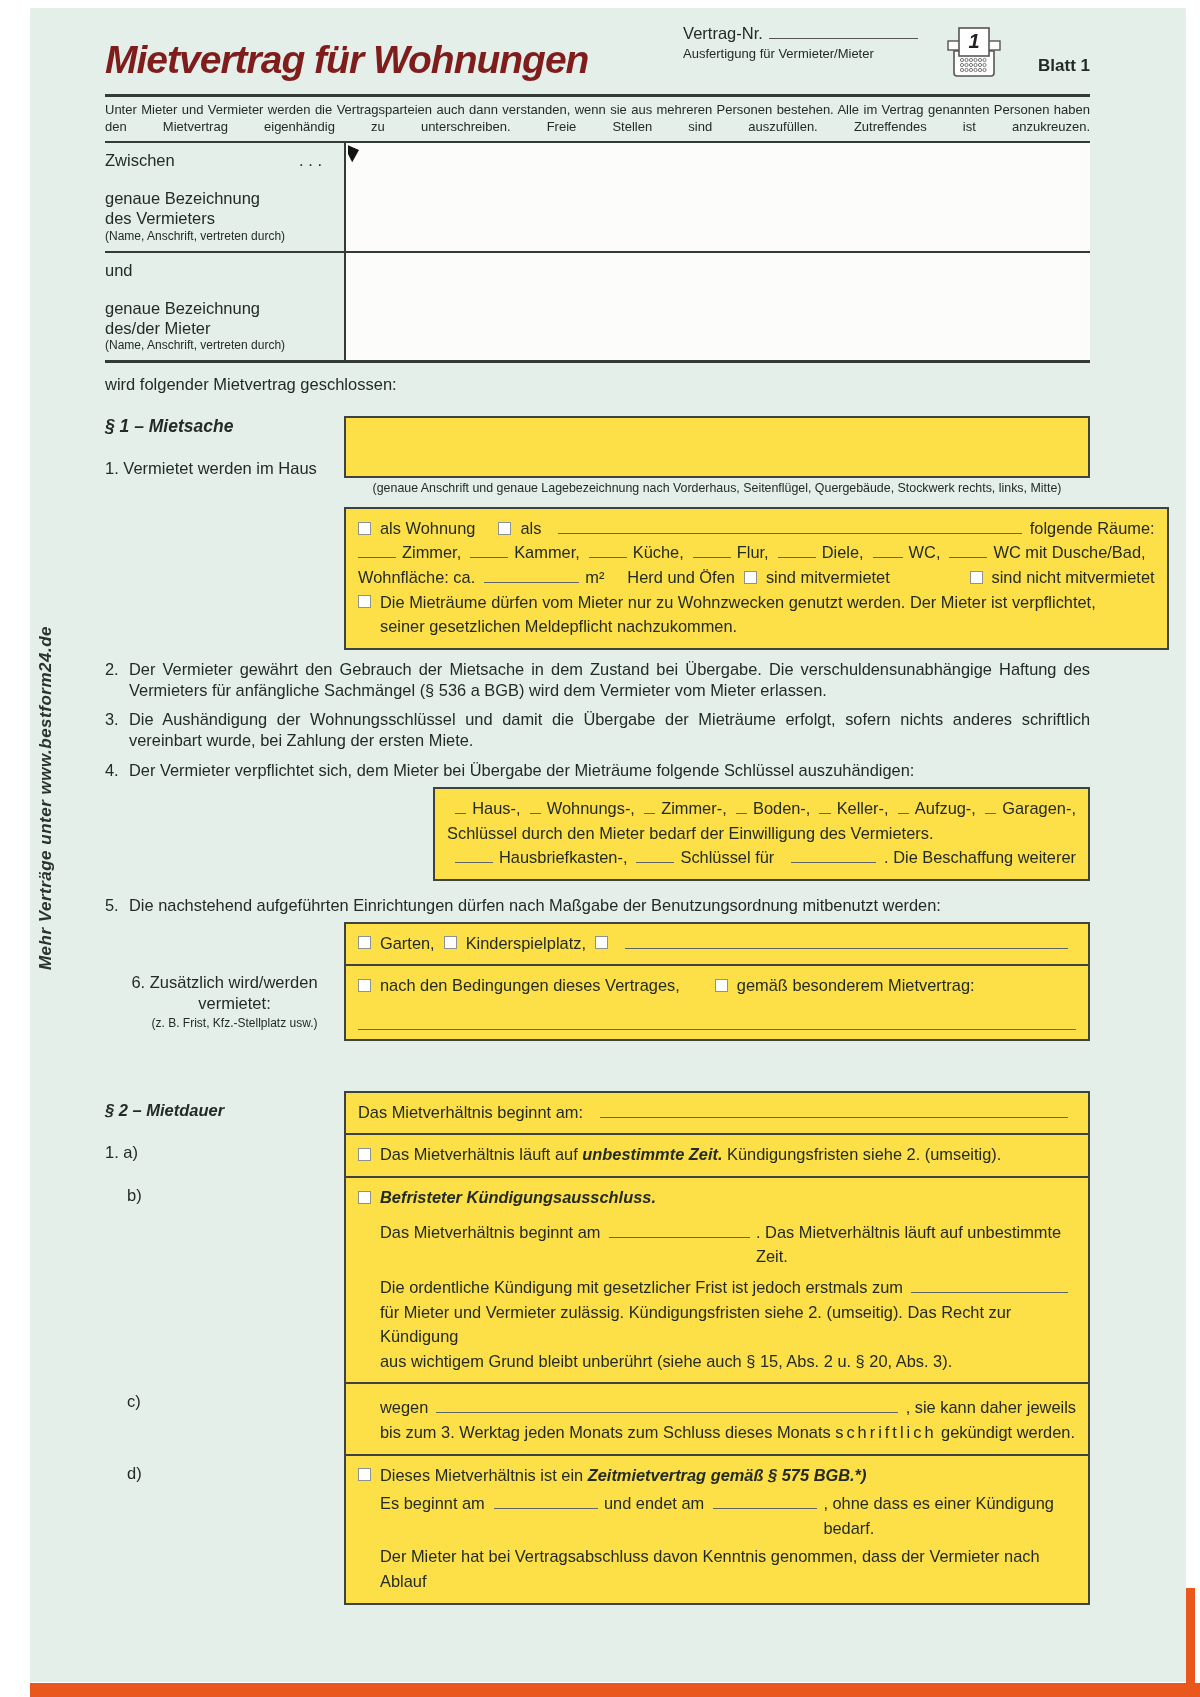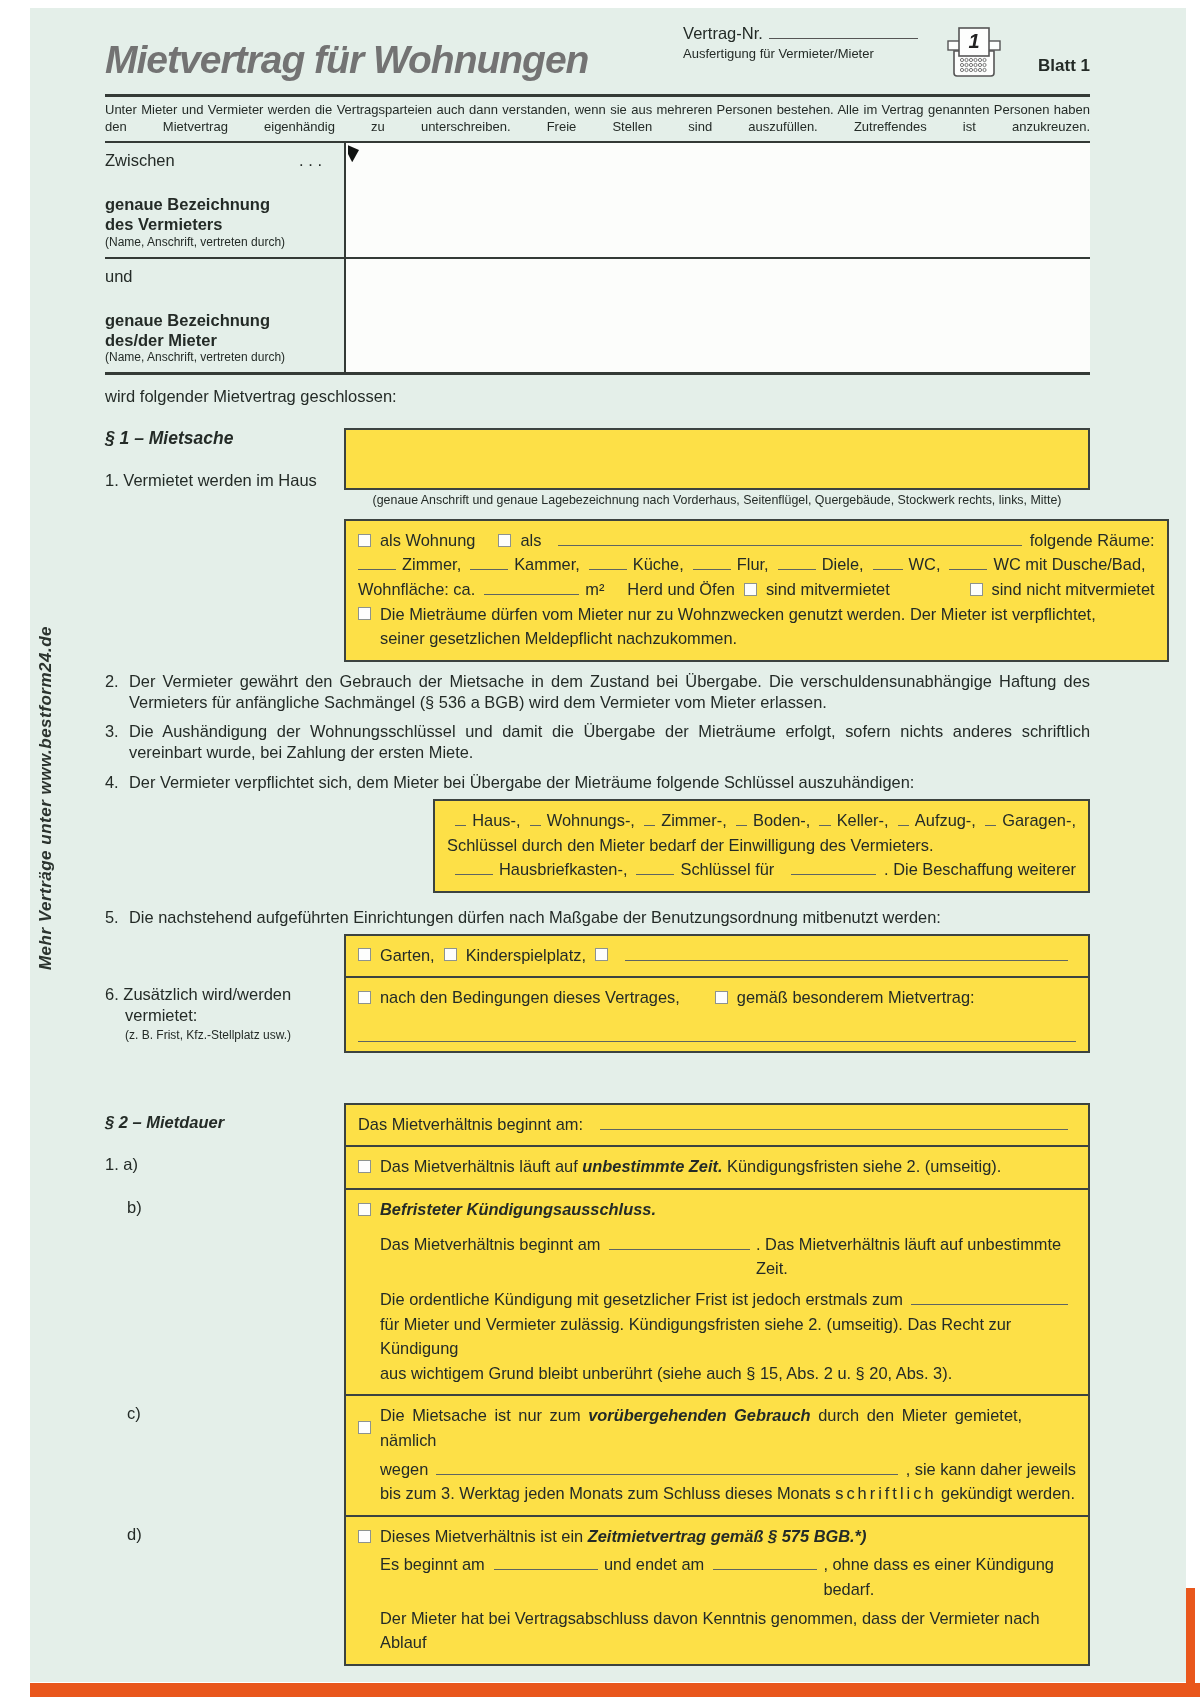--- a/index.html
+++ b/index.html
@@ -11,38 +11,38 @@
   .orange-right  { position:absolute; left:1186px; top:1588px; width:9px; height:100px; background:#e9571c; }
 
   .content { position:relative; padding:14px 96px 0 75px; }
 
   
   .side-text { position:absolute; left:6px; top:618px; writing-mode:vertical-rl; transform:rotate(180deg);
                font-size:17px; font-weight:bold; font-style:italic; color:#2b332e; letter-spacing:.5px; }
 
   
   .hdr { display:flex; align-items:flex-start; margin-bottom:6px; }
-  .title { font-size:39px; font-weight:bold; font-style:italic; letter-spacing:-1px; color:#737373; margin-top:16px; flex:1; }
+  .title { font-size:39px; font-weight:bold; font-style:italic; letter-spacing:-1px; color:#7f1d1d; margin-top:16px; flex:1; }
   .hdr-mid { width:235px; }
   .vnr-row { display:flex; align-items:baseline; font-size:16.5px; }
   .vnr-line { flex:1; border-bottom:1.3px solid #555; height:1em; margin-left:6px; }
   .ausf { font-size:13px; margin-top:3px; }
   .tw { width:64px; height:62px; margin:4px 14px 0 24px; flex:none; }
   .blatt { font-size:17px; font-weight:bold; margin-top:34px; margin-left:18px; white-space:nowrap;text-align:right; }
 
   .intro { border-top:3px solid #343a36; border-bottom:2px solid #343a36; padding:5px 0 6px;
            font-size:13px; line-height:1.28; text-align:justify; text-align-last:justify; }
 
   
   .parties { border-bottom:3px solid #343a36; }
   .p-row { display:grid; grid-template-columns:239px 1fr; }
   .p-row + .p-row { border-top:2px solid #343a36; }
   .p-left { padding:8px 14px 6px 0; font-size:16.5px; display:flex; flex-direction:column; }
   .p-betw { display:flex; justify-content:space-between; padding-right:8px; }
-  .p-sub { margin-top:24px; line-height:1.22;font-weight:bold; }
+  .p-sub { margin-top:18px; line-height:1.22; }
   .p-note { font-size:12px; margin-top:auto; padding-bottom:2px; }
   .p-box { background:#fcfdfb; border-left:2px solid #343a36; position:relative; min-height:88px; }
   .pen { position:absolute; left:2px; top:2px; width:11px; height:17px; background:#101311;
          clip-path:polygon(0 0,100% 28%,38% 100%,0 52%); }
 
   .wird { font-size:16.5px; margin:12px 0 22px; }
 
   
   .h-sec { font-size:17.5px; font-weight:bold; font-style:italic; }
   .box { background:#fde047; border:2px solid #3c4340; padding:7px 12px 9px; font-size:16.4px; }
@@ -60,21 +60,21 @@
   
   .g2 { display:grid; grid-template-columns:239px 1fr; }
   .house-box { min-height:48px; }
   .cap { font-size:12.4px; text-align:center; margin:3px 0 10px; grid-column:2; }
   .s1-label { font-size:16.5px; padding-top:22px; }
   .para { display:flex; font-size:16.4px; line-height:1.27; margin-top:9px; }
   .num { width:24px; flex:none; }
   .ptext { flex:1; text-align:justify; }
   .keys-box { margin-left:328px; margin-top:6px; }
   .fac-box { margin-left:239px; margin-top:6px; }
-  .item6 { margin-top:-2px; }
+  .item6 { margin-top:-2px;text-align:center; }
   .i6-left { font-size:16.5px; padding-top:8px; line-height:1.25; }
   .i6-note { font-size:12px; margin-top:3px; }
 
   
   .s2 { display:grid; grid-template-columns:239px 1fr; margin-top:52px; }
   .s2l { font-size:16.5px; padding-top:8px; }
   .s2l.ind { padding-left:22px; }
   .s2r .box { margin-top:-2px; }
   .s2r:first-of-type .box { margin-top:0; }
   .gapline { height:10px; }
@@ -346,24 +346,20 @@
               </div>
             <div class="row indent">
                 <span>aus wichtigem Grund bleibt unberührt (siehe auch § 15, Abs. 2 u. § 20, Abs. 3).</span>
               </div>
           </div>
         </div>
 
         <div class="s2l ind">c)</div>
         <div class="s2r">
           <div class="box">
-            <div class="row ws">
-              <span class="cb"></span>
-              <span><span>Die Mietsache ist nur zum </span><span class="bi">vorübergehenden Gebrauch</span><span> durch den Mieter gemietet, nämlich</span></span>
-            </div>
             <div class="gapline" style="height:4px;"></div>
             <div class="row indent">
               <span>wegen</span>
               <span class="bl bl-f"></span>
               <span>, sie kann daher jeweils</span>
             </div>
             <div class="row indent">
               <span><span>bis zum 3. Werktag jeden Monats zum Schluss dieses Monats </span><span class="lsp">schriftlich</span><span> gekündigt werden.</span></span>
             </div>
           </div>

